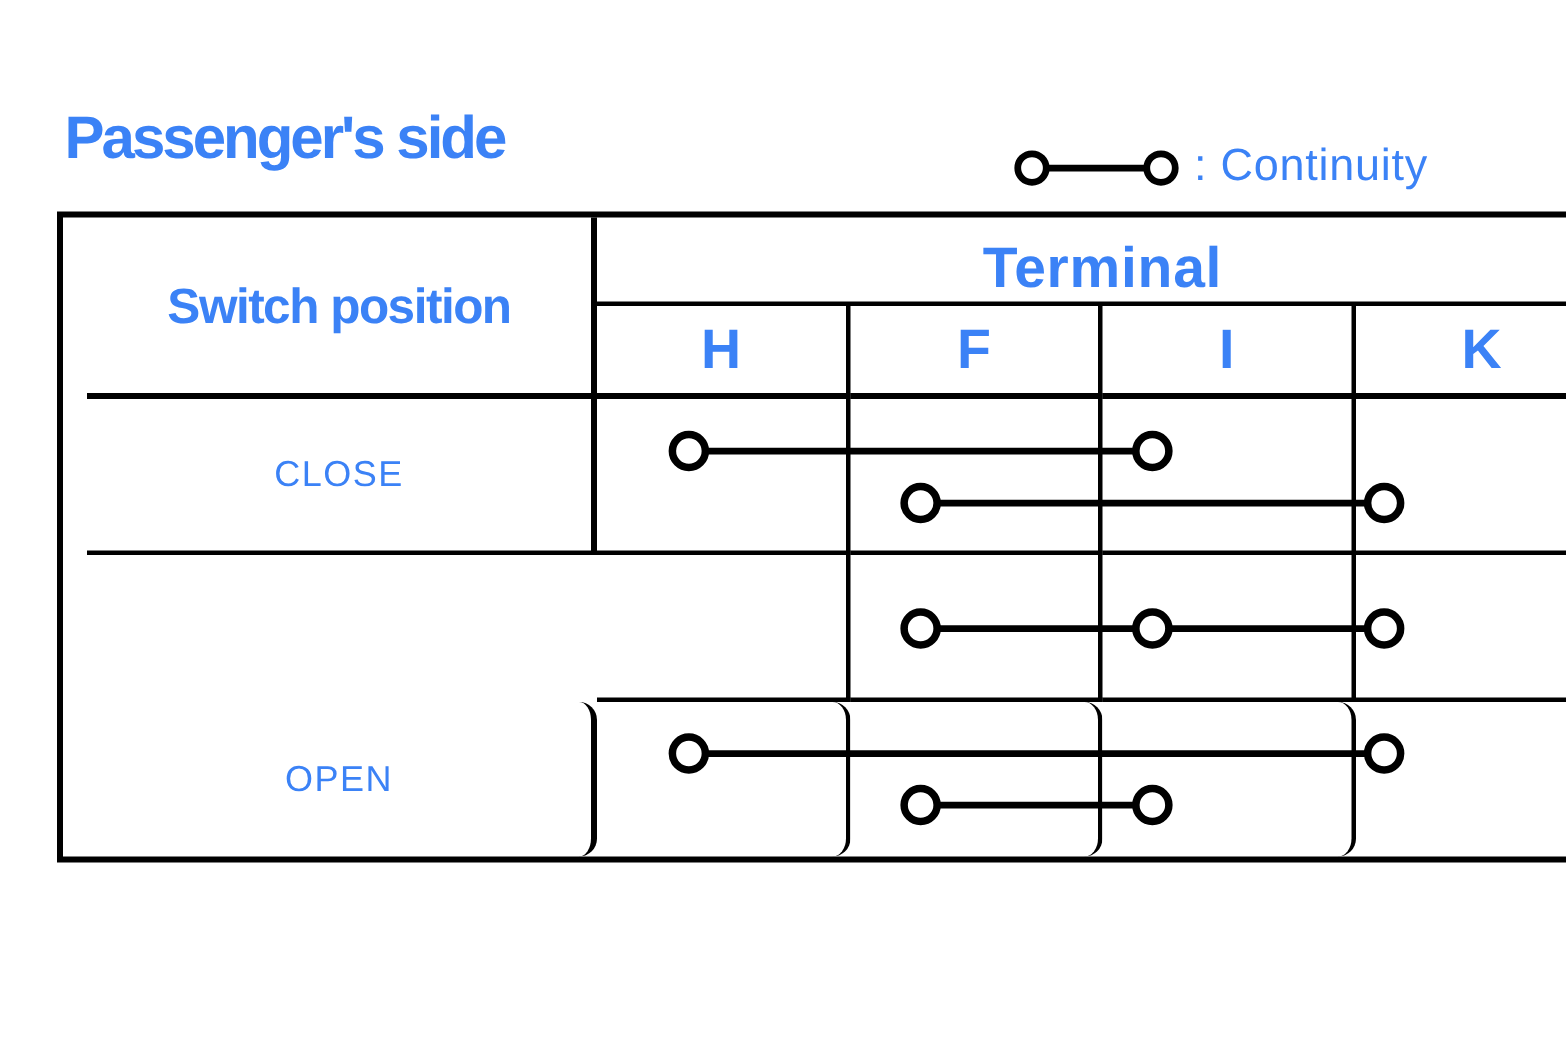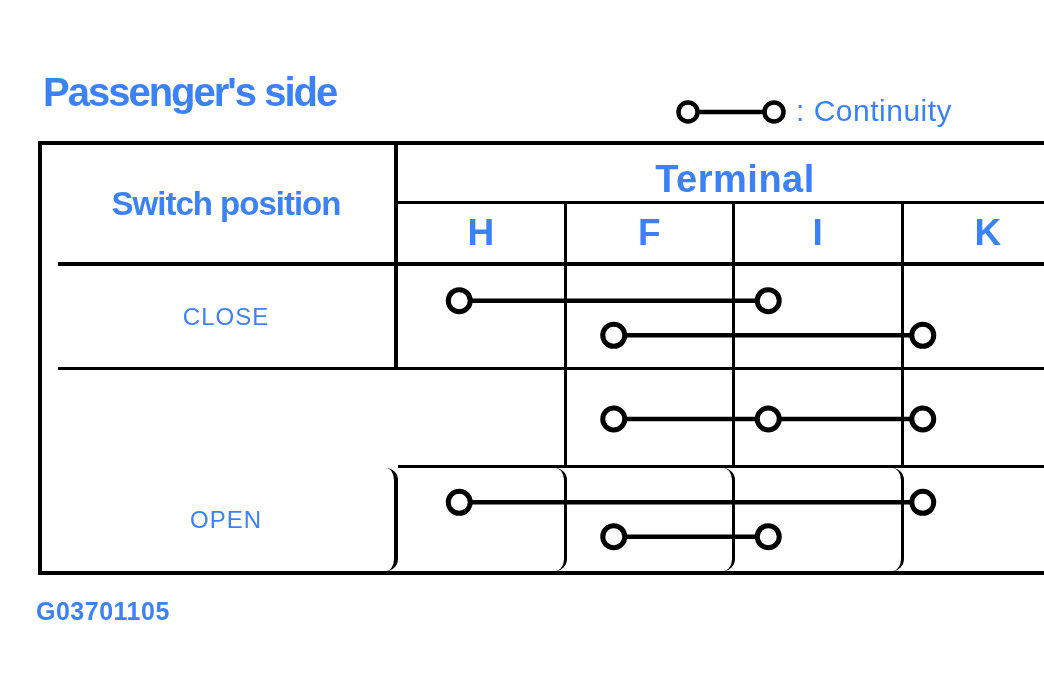--- a/index.html
+++ b/index.html
@@ -131,15 +131,14 @@
           <line x1="77.25" x2="540.75" y1="34.333333333333336" y2="34.333333333333336" stroke="#000000" stroke-width="4.5"></line>
           <circle cx="77.25" cy="34.333333333333336" r="11" fill="#ffffff" stroke="#000000" stroke-width="5"></circle>
           <circle cx="540.75" cy="34.333333333333336" r="11" fill="#ffffff" stroke="#000000" stroke-width="5"></circle>
           <line x1="231.75" x2="386.25" y1="68.66666666666667" y2="68.66666666666667" stroke="#000000" stroke-width="4.5"></line>
           <circle cx="231.75" cy="68.66666666666667" r="11" fill="#ffffff" stroke="#000000" stroke-width="5"></circle>
           <circle cx="386.25" cy="68.66666666666667" r="11" fill="#ffffff" stroke="#000000" stroke-width="5"></circle>
         </svg></div>
 
   </div>
 
-  <div class="caption">G03701105</div>
 
 </div>
 
 </body></html>

